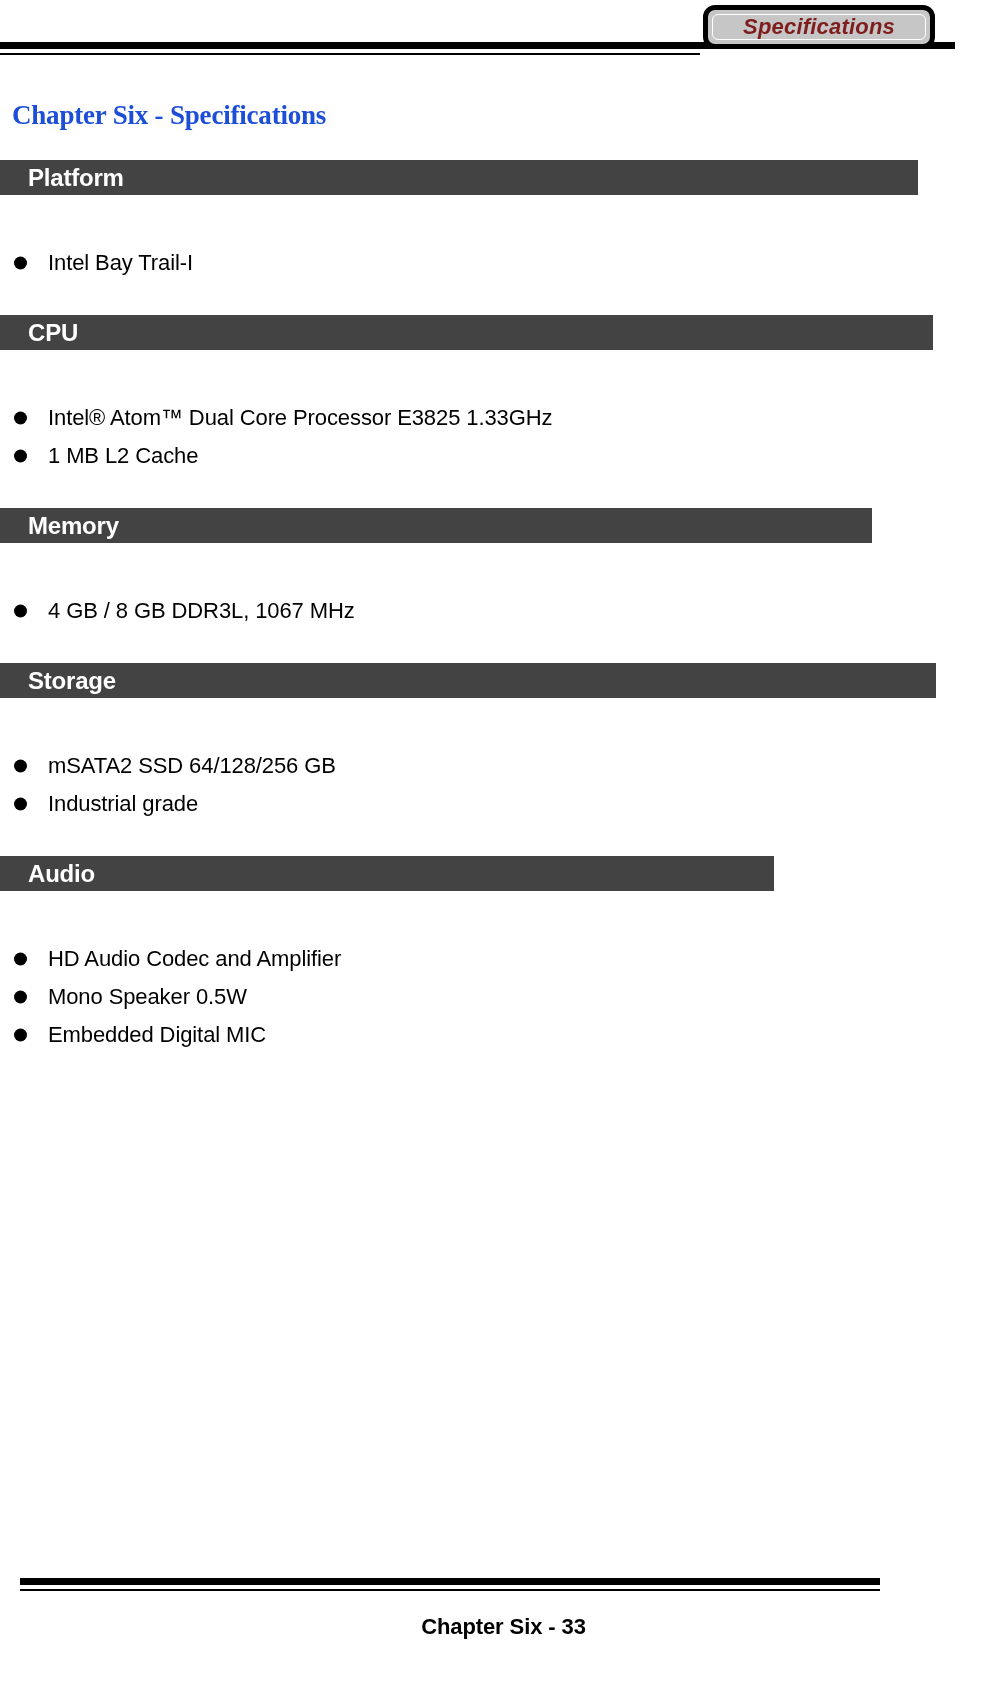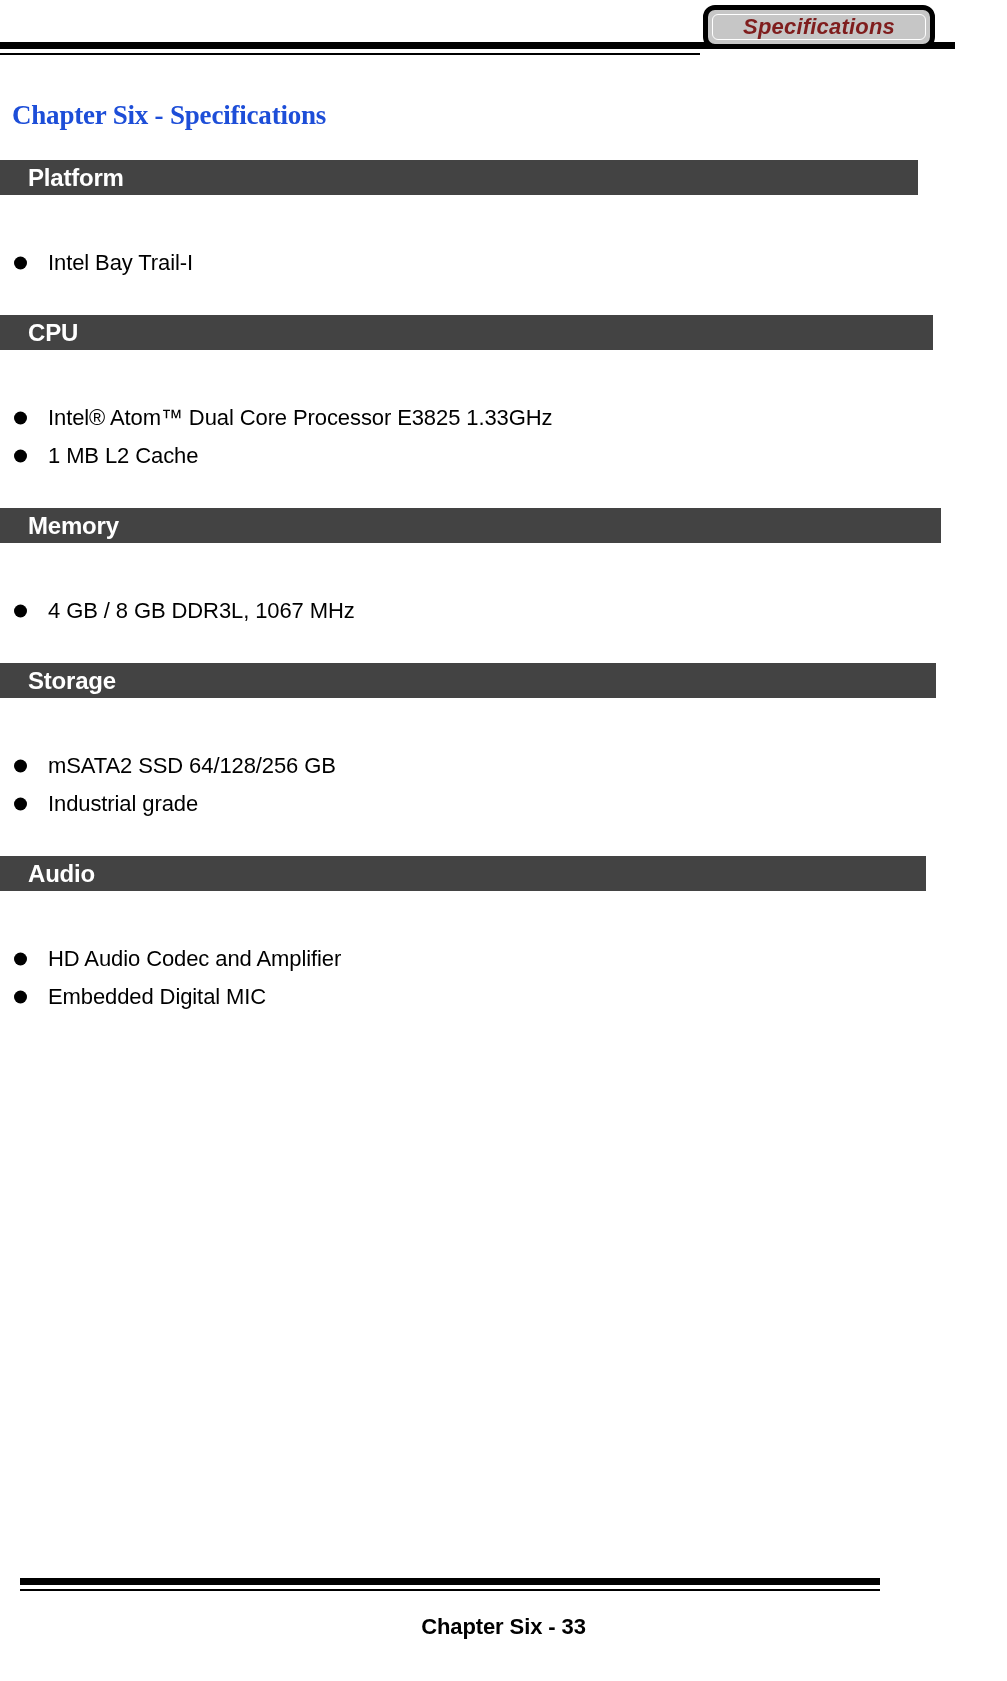--- a/index.html
+++ b/index.html
@@ -236,21 +236,21 @@
             <span class="bullet-marker"></span>
             <span class="bullet-text">Intel® Atom™ Dual Core Processor E3825 1.33GHz</span>
           </li>
           <li class="bullet-item">
             <span class="bullet-marker"></span>
             <span class="bullet-text">1 MB L2 Cache</span>
           </li>
         </ul>
       </div>
       <div class="section" style="margin-top: 33px;">
-        <div class="section-bar" style="width: 941px;">
+        <div class="section-bar" style="width: 872px;">
           <span class="section-bar-title">Memory</span>
         </div>
         <ul class="bullet-list" style="margin-top: 49px;">
           <li class="bullet-item">
             <span class="bullet-marker"></span>
             <span class="bullet-text">4 GB / 8 GB DDR3L, 1067 MHz</span>
           </li>
         </ul>
       </div>
       <div class="section" style="margin-top: 33px;">
@@ -262,27 +262,31 @@
             <span class="bullet-marker"></span>
             <span class="bullet-text">mSATA2 SSD 64/128/256 GB</span>
           </li>
           <li class="bullet-item">
             <span class="bullet-marker"></span>
             <span class="bullet-text">Industrial grade</span>
           </li>
         </ul>
       </div>
       <div class="section" style="margin-top: 33px;">
-        <div class="section-bar" style="width: 926px;">
+        <div class="section-bar" style="width: 774px;">
           <span class="section-bar-title">Audio</span>
         </div>
         <ul class="bullet-list" style="margin-top: 49px;">
           <li class="bullet-item">
             <span class="bullet-marker"></span>
             <span class="bullet-text">HD Audio Codec and Amplifier</span>
+          </li>
+          <li class="bullet-item">
+            <span class="bullet-marker"></span>
+            <span class="bullet-text">Mono Speaker 0.5W</span>
           </li>
           <li class="bullet-item">
             <span class="bullet-marker"></span>
             <span class="bullet-text">Embedded Digital MIC</span>
           </li>
         </ul>
       </div>
     </div>
 
   <div class="footer-zone">

